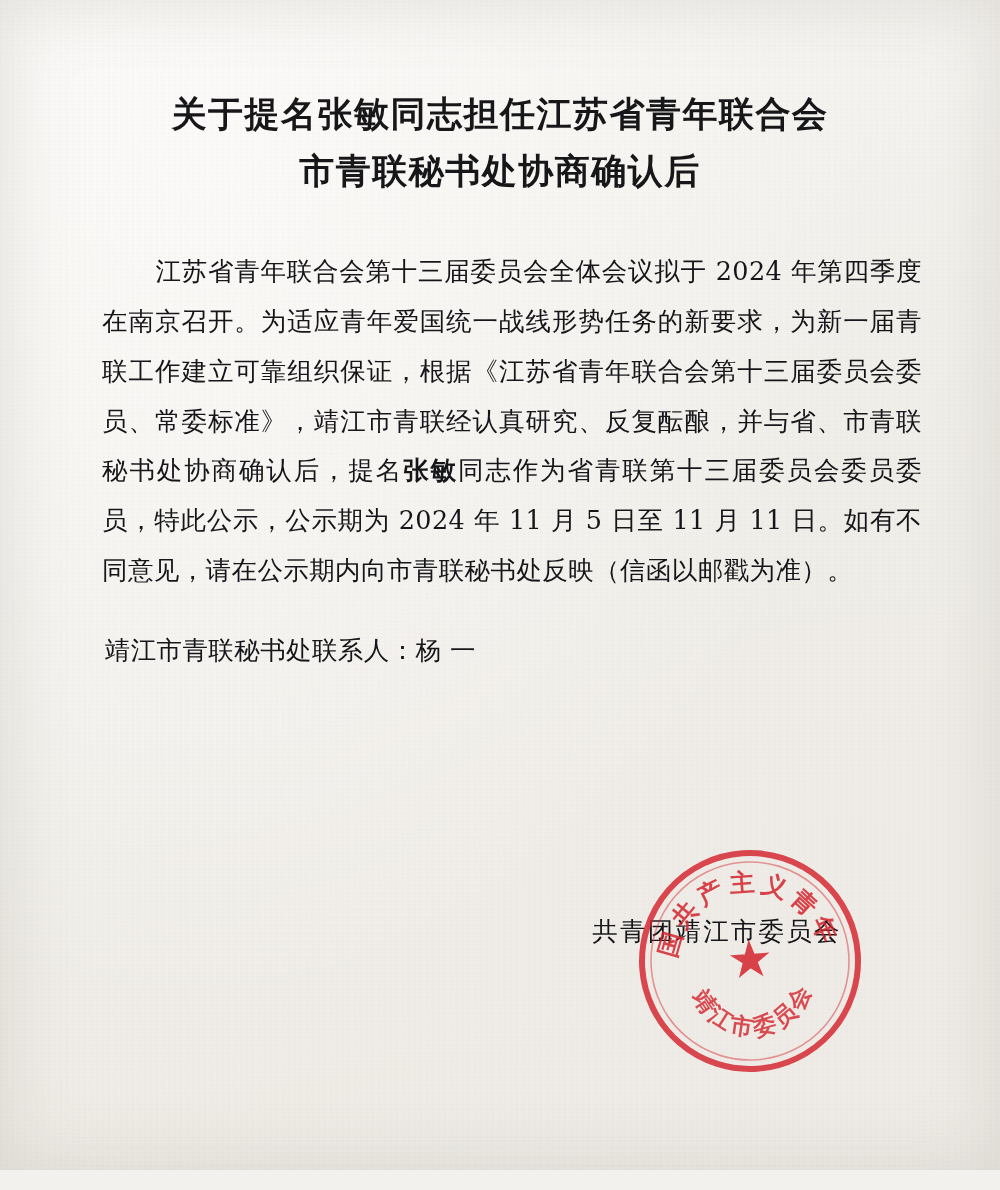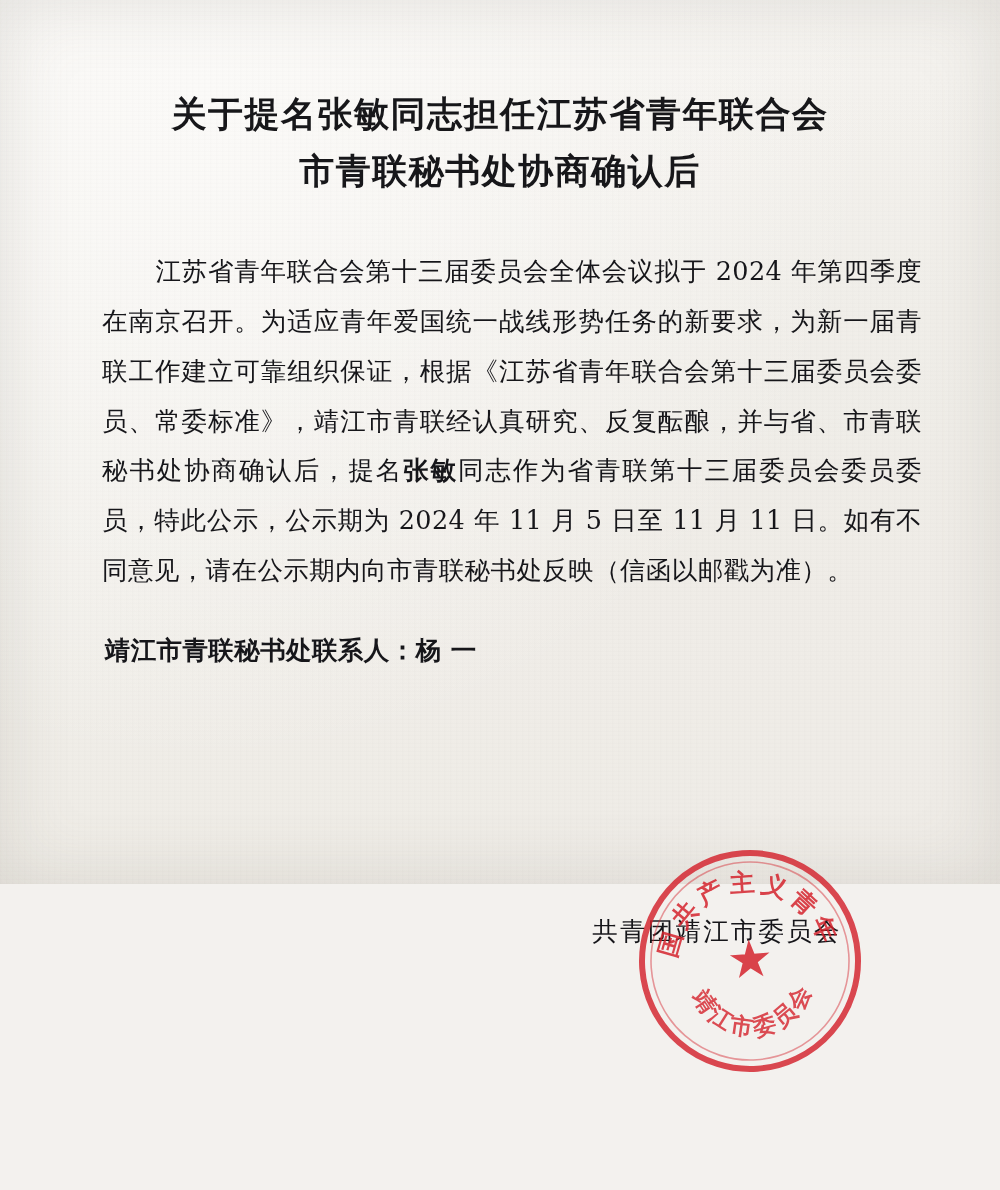--- a/index.html
+++ b/index.html
@@ -9,21 +9,21 @@
   body {
     width: 1000px;
     height: 1190px;
     background: #f3f1ee;
     font-family: "Liberation Serif", serif;
     overflow: hidden;
   }
   .page {
     position: relative;
     width: 1000px;
-    height: 884px;
+    height: 1170px;
     background:
       radial-gradient(ellipse at 20% 10%, #fbfaf8 0%, rgba(251,250,248,0) 60%),
       radial-gradient(ellipse at 85% 85%, #efece7 0%, rgba(239,236,231,0) 65%),
       linear-gradient(170deg, #f7f5f2 0%, #f1efea 45%, #eeebe5 100%);
   }
   .paper-noise {
     position: absolute;
     inset: 0;
     background-image:
       repeating-linear-gradient(0deg, rgba(0,0,0,0.012) 0px, rgba(0,0,0,0) 2px, rgba(0,0,0,0) 4px),
@@ -81,21 +81,20 @@
     margin-top: 30px;
     font-family: "DejaVu Serif", "Liberation Serif", serif;
     font-size: 25.5px;
     line-height: 2.0;
     color: #16161a;
     letter-spacing: 0.4px;
   }
   .contact-block p {
     margin: 0;
     text-indent: 1.05em;
-    font-weight: bold;
   }
   .signature-block {
     position: absolute;
     right: 40px;
     top: 905px;
     width: 330px;
     text-align: center;
     font-family: "DejaVu Serif", "Liberation Serif", serif;
     font-size: 25.5px;
     line-height: 2.05;

